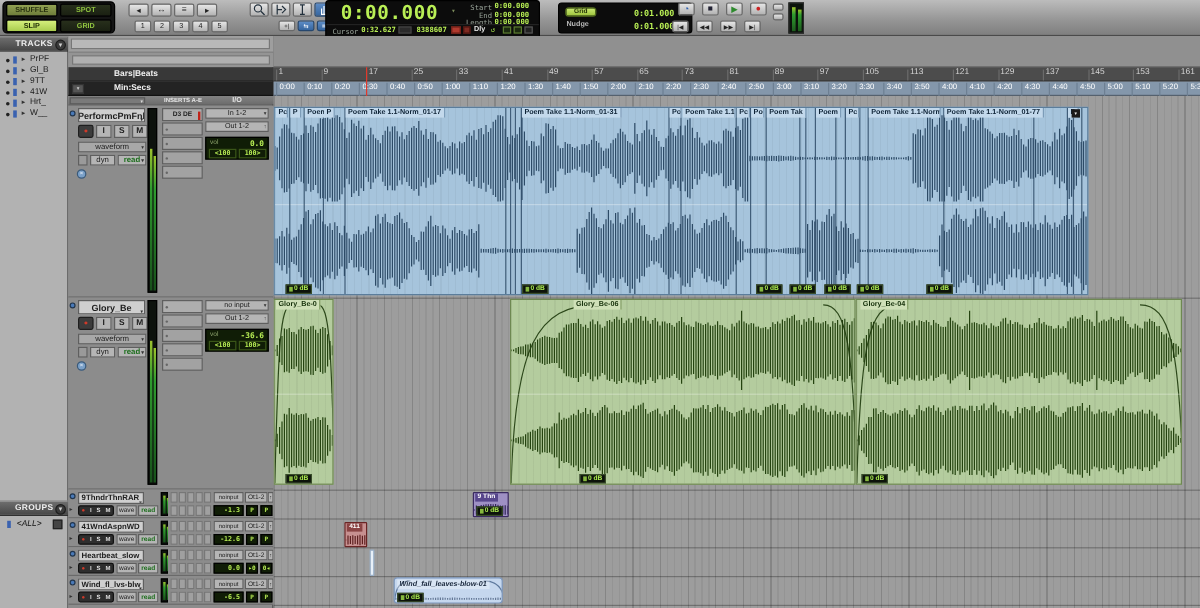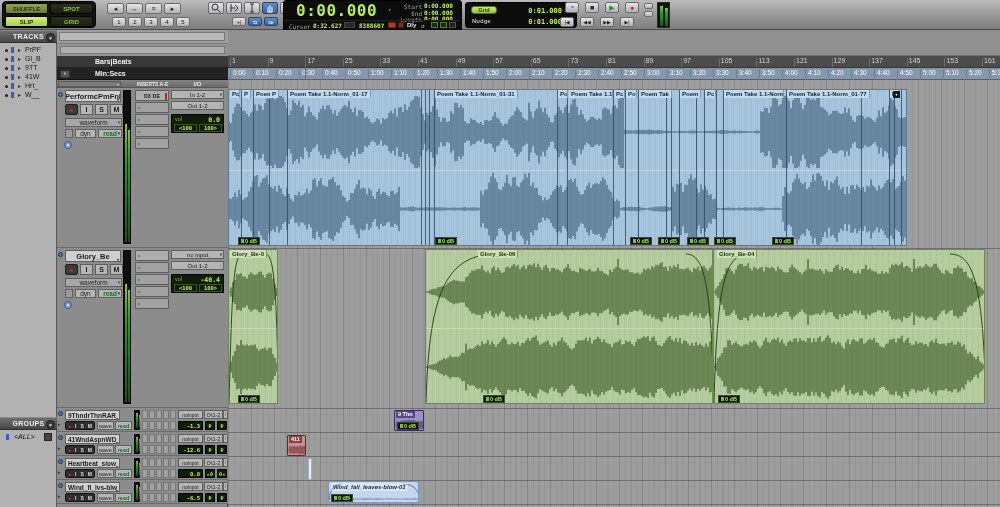--- a/index.html
+++ b/index.html
@@ -8,21 +8,21 @@
 .abs{position:absolute}
 
 #toolbar{position:absolute;left:0;top:0;width:1000px;height:30px;background:linear-gradient(#bcbcbc,#949494 60%,#7f7f7f);border-bottom:1px solid #4a4a4a}
 .tbtn{position:absolute;border:1px solid #6a6a6a;border-radius:2px;background:linear-gradient(#e6e6e6,#b2b2b2);display:flex;align-items:center;justify-content:center;font-size:7px;color:#222;overflow:hidden}
 .tbtn.blue{background:linear-gradient(#5d8cc6,#36669f);color:#fff;border-color:#26476e}
 #modes{position:absolute;left:2px;top:1px;width:94px;height:27px;background:#141414;border:1px solid #000;border-radius:4px}
 .mode{position:absolute;width:43px;height:11px;border-radius:2px;font-size:6px;font-weight:bold;display:flex;align-items:center;justify-content:center;border:1px solid #000}
 .mode.dark{background:linear-gradient(#28301c,#1a2012);color:#8fc23f}
 .mode.olive{background:linear-gradient(#93a252,#6d7c3a);color:#2a3310}
 .mode.lit{background:linear-gradient(#d6f07e,#a9cc4e);color:#1d2a04}
-#counter{position:absolute;left:283px;top:0;width:179px;height:46px;background:#0c0c0c;border:1px solid #000;border-radius:3px;color:#b9ef55;font-family:"DejaVu Sans Mono",monospace}
+#counter{position:absolute;left:271px;top:0;width:179px;height:46px;background:#0c0c0c;border:1px solid #000;border-radius:3px;color:#b9ef55;font-family:"DejaVu Sans Mono",monospace}
 #gridnudge{position:absolute;left:465px;top:2px;width:112px;height:26px;background:#0c0c0c;border:1px solid #000;border-radius:3px}
 .gval{position:absolute;color:#b9ef55;font-family:"DejaVu Sans Mono",monospace;font-size:7px;font-weight:bold}
 .glab{position:absolute;color:#9aa49a;font-size:6px}
 .gcar{position:absolute;color:#7a8a5a;font-size:5px}
 #transport{position:absolute;left:560px;top:0;width:112px;height:30px}
 .meterblk{position:absolute;background:#0b120b;border:1px solid #2a2a2a}
 .mbar{position:absolute;bottom:1px;width:3px;background:linear-gradient(to top,#1d5a1d,#2f9c2f 70%,#b9cux 90%)}
 
 #leftrail{position:absolute;left:0;top:30px;width:57px;height:477px;background:#b2b2b2;border-right:1px solid #5a5a5a}
 .panehdr{position:absolute;left:0;width:57px;height:13px;background:linear-gradient(#6e6e6e,#474747);border-top:1px solid #8a8a8a;border-bottom:1px solid #2f2f2f;color:#efefef;font-size:7px;font-weight:bold;display:flex;align-items:center;justify-content:center;letter-spacing:.3px}
@@ -327,21 +327,21 @@
         <div class="box" style="position: absolute; left: 78px; top: 38px; width: 34px; height: 11px; background: rgb(162, 162, 162); font-size: 5.5px; font-weight: bold;">
           <div style="position: absolute; left: 2px; top: 4px; width: 2px; height: 2px; background: rgb(102, 102, 102); border-radius: 50%;"></div>
         </div>
         <div class="box" style="position: absolute; left: 78px; top: 50px; width: 34px; height: 11px; background: rgb(162, 162, 162); font-size: 5.5px; font-weight: bold;">
           <div style="position: absolute; left: 2px; top: 4px; width: 2px; height: 2px; background: rgb(102, 102, 102); border-radius: 50%;"></div>
         </div>
         <div class="box" style="position: absolute; left: 114px; top: 2px; width: 53px; height: 9px; font-size: 6px;">no input<div class="car" style="position: absolute;">▾</div></div>
         <div class="box" style="position: absolute; left: 114px; top: 13px; width: 53px; height: 9px; font-size: 6px;">Out 1-2<div class="car" style="position: absolute;">↑</div></div>
         <div class="dkpanel" style="position: absolute; left: 114px; top: 26px; width: 53px; height: 19px;">
           <div style="position: absolute; left: 3px; top: 1px; font-size: 5.5px; color: rgb(138, 160, 106);">vol</div>
-          <div class="dkv" style="position: absolute; right: 3px; top: 0.5px; font-size: 6.5px;">-40.4</div>
+          <div class="dkv" style="position: absolute; right: 3px; top: 0.5px; font-size: 6.5px;">-36.6</div>
           <div class="dkv" style="position: absolute; left: 2px; top: 9px; width: 23px; height: 8px; border: 1px solid rgb(58, 85, 24); font-size: 5.5px; text-align: center; line-height: 7px;">&lt;100</div>
           <div class="dkv" style="position: absolute; left: 27px; top: 9px; width: 23px; height: 8px; border: 1px solid rgb(58, 85, 24); font-size: 5.5px; text-align: center; line-height: 7px;">100&gt;</div>
         </div>
       </div>
 
     <div id="smalltracks" class="abs" style="left:0;top:378px;width:171px;height:99px">
         <div style="position: absolute; left: 0px; top: 0px; width: 171px; height: 24px; background: rgb(140, 140, 140); border-bottom: 1px solid rgb(106, 106, 106);">
           <div style="position: absolute; left: 1px; top: 3px; width: 5px; height: 5px; border-radius: 50%; background: rgb(74, 122, 184); border: 1px solid rgb(34, 54, 78);"></div>
           <div style="position: absolute; left: 1px; top: 13px; font-size: 5px; color: rgb(51, 51, 51);">▸</div>
           <div class="box namebox" style="position: absolute; left: 8px; top: 2px; width: 55px; height: 10px; line-height: 9px; font-size: 6.5px; text-align: left; padding-left: 2px; justify-content: flex-start;">9ThndrThnRAR<div style="position: absolute; right: 1px; top: 2.5px; font-size: 4px; color: rgb(51, 51, 51);">▾</div></div>

